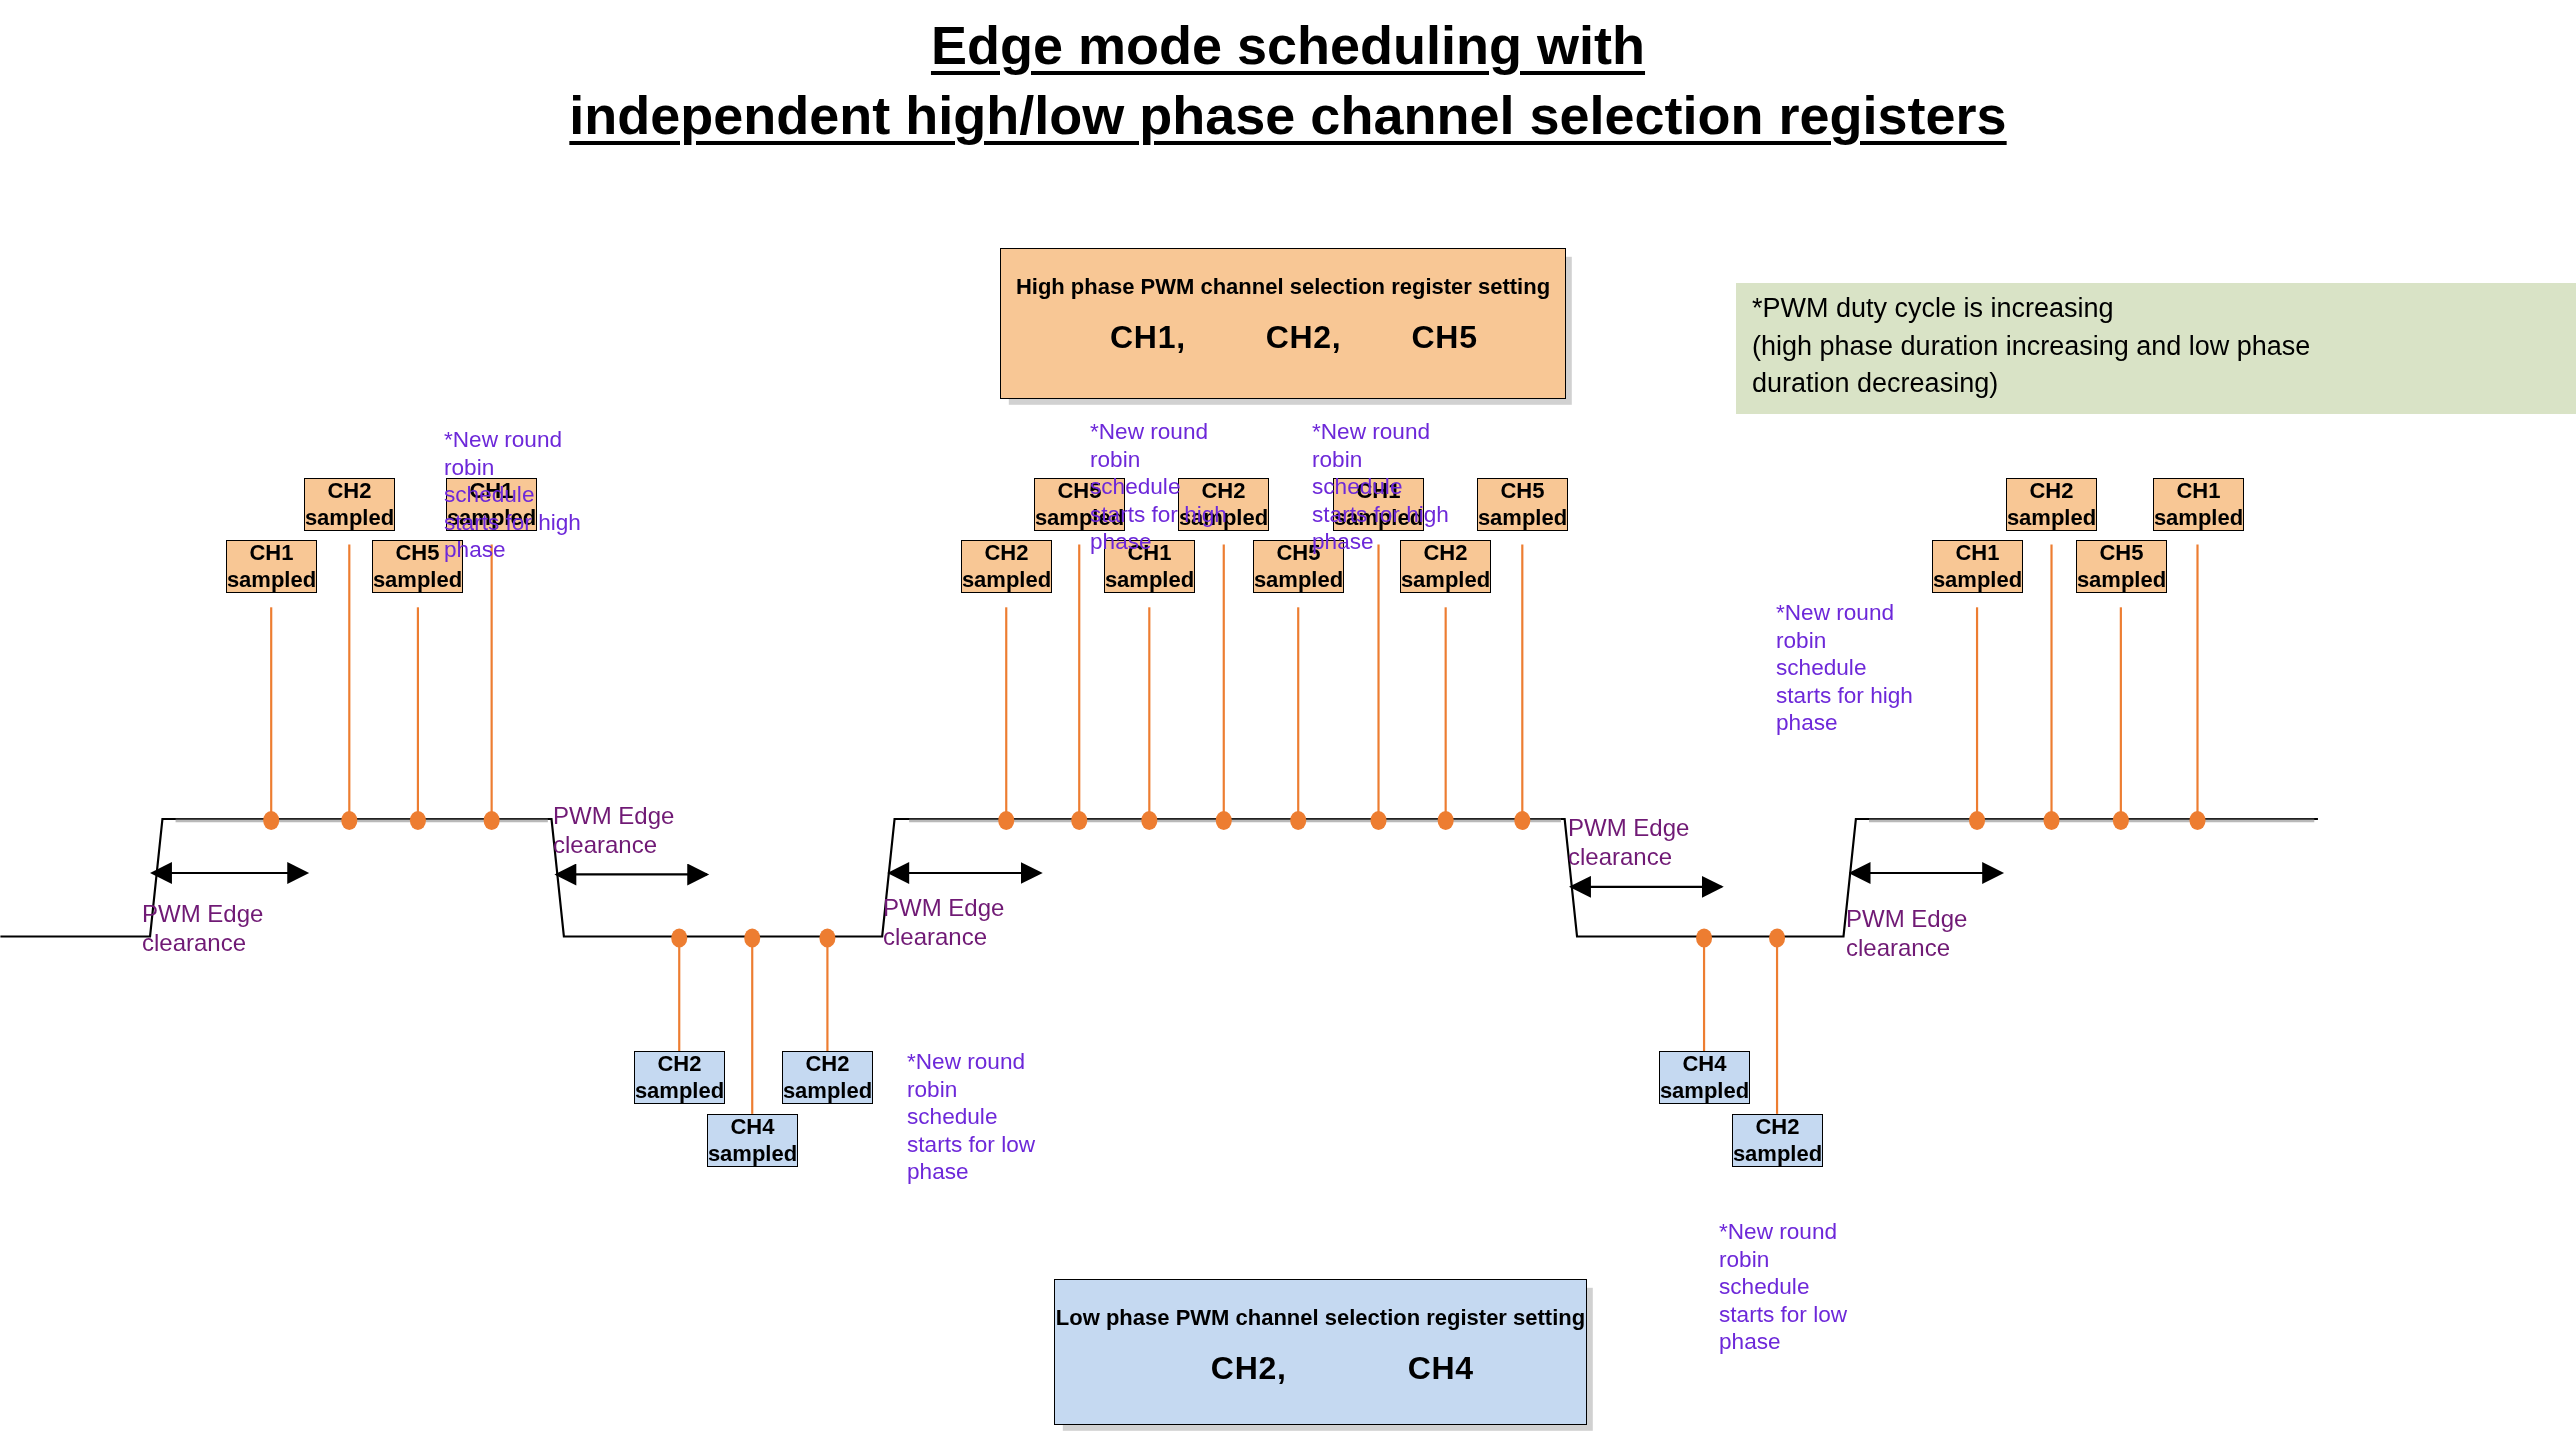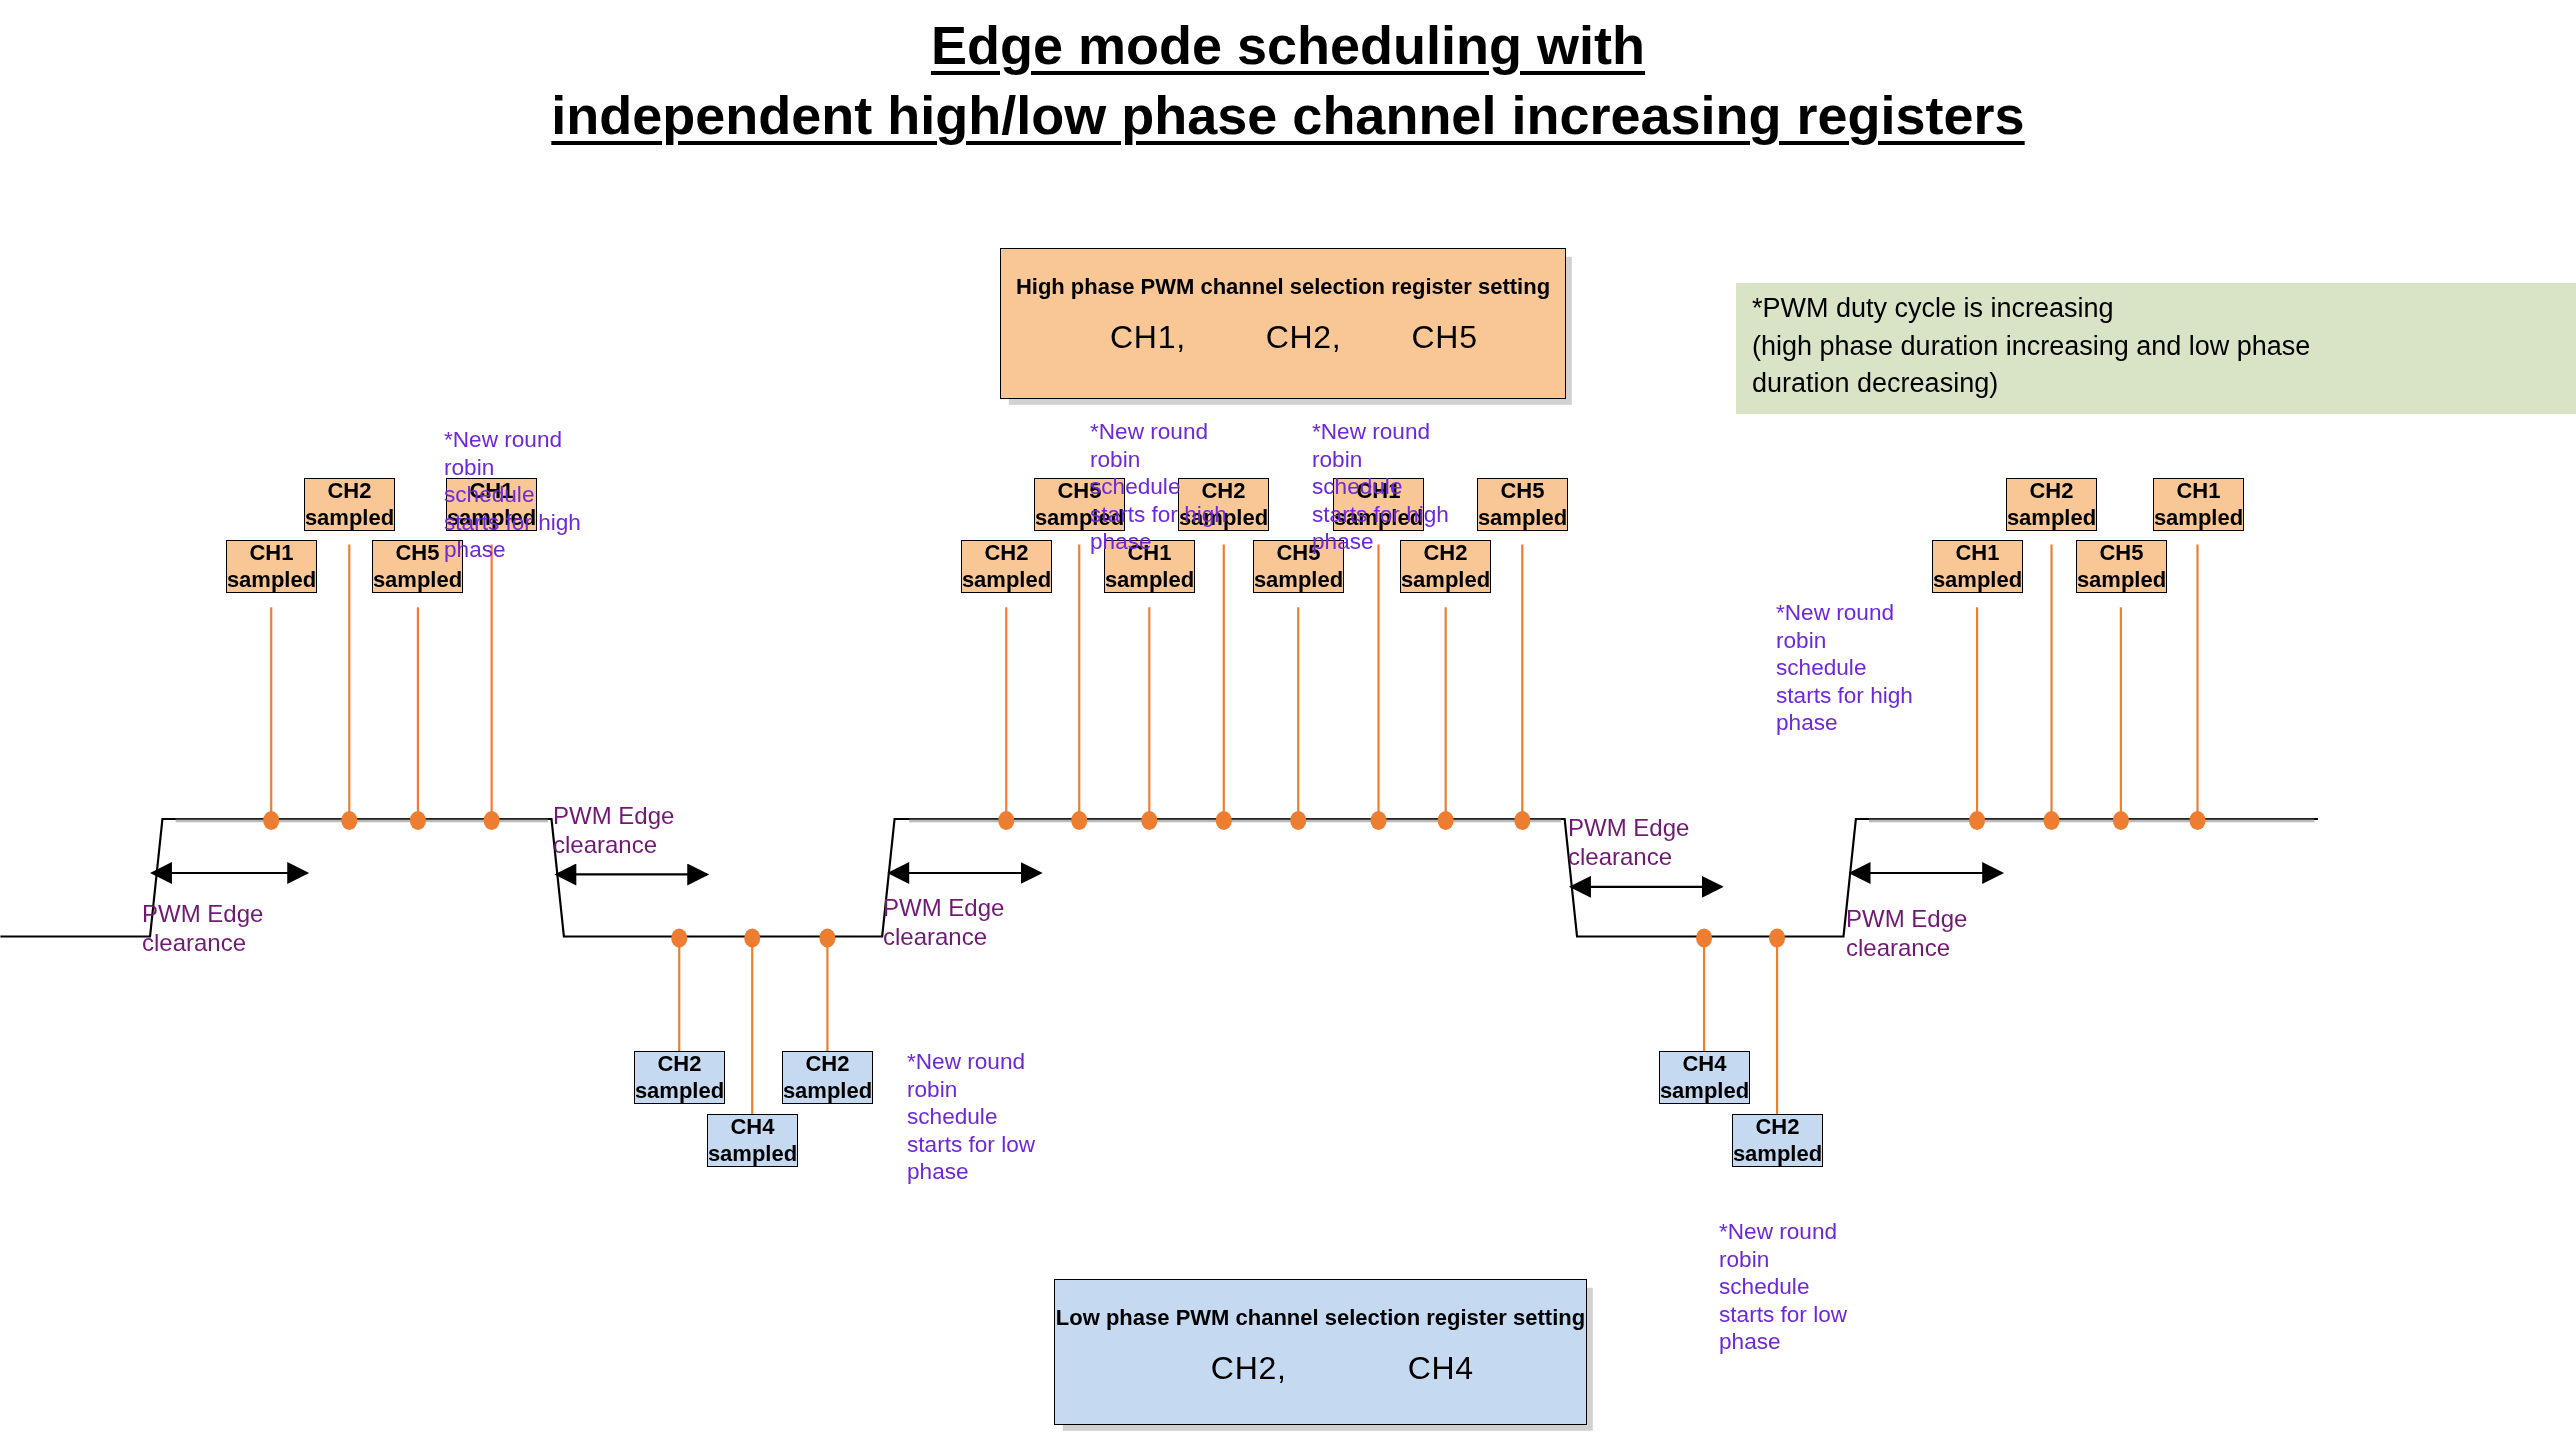--- a/index.html
+++ b/index.html
@@ -46,41 +46,41 @@
   .reg{
     position:absolute;border:1.5px solid #000;box-sizing:border-box;
     box-shadow:7.3px 7.3px 0 -1.5px rgba(0,0,0,0.18);
   }
   .reg .rtitle{
     position:absolute;left:0;right:0;top:25px;text-align:center;
     font-size:22px;font-weight:bold;color:#000;
   }
   .reg .rvals{
     position:absolute;left:12px;right:0;top:70px;text-align:center;
-    font-size:32px;font-weight:normal;color:#000;letter-spacing:0.7px;
+    font-size:32px;font-weight:bold;color:#000;letter-spacing:0.7px;
   }
   .reg .rvals i{font-style:normal;display:inline-block;}
   .reg.high{background:#f8c795;}
   .reg.low{background:#c5d9f1;}
 
   
   .greenbox{
     position:absolute;background:#d9e3c6;color:#000;
     font-size:27px;line-height:1.38;padding:7.3px 10.2px 8.8px 16px;
     box-sizing:border-box;white-space:pre-line;
   }
 </style>
 </head>
 <body>
 
 <div id="stage">
 
   <div class="title">
     <div><span class="ln">Edge mode scheduling with</span></div>
-    <div><span class="ln ln2">independent high/low phase channel increasing registers</span></div>
+    <div><span class="ln ln2">independent high/low phase channel selection registers</span></div>
   </div>
 
   <svg id="wave" viewBox="0 0 3528 1981">
 
     <path d="M 0,1283 L 205,1283 L 222,1122 L 755,1122 L 772,1283 L 1208,1283
              L 1225,1122 L 2143,1122 L 2160,1283 L 2525,1283 L 2542,1122 L 3175,1122" fill="none" stroke="#000000" stroke-width="3"></path>
 
     <path d="M 240,1124 L 750,1124" fill="none" stroke="#808080" stroke-width="5" opacity="0.55"></path>
     <path d="M 1245,1124 L 2138,1124" fill="none" stroke="#808080" stroke-width="5" opacity="0.55"></path>
     <path d="M 2560,1124 L 3170,1124" fill="none" stroke="#808080" stroke-width="5" opacity="0.55"></path>

